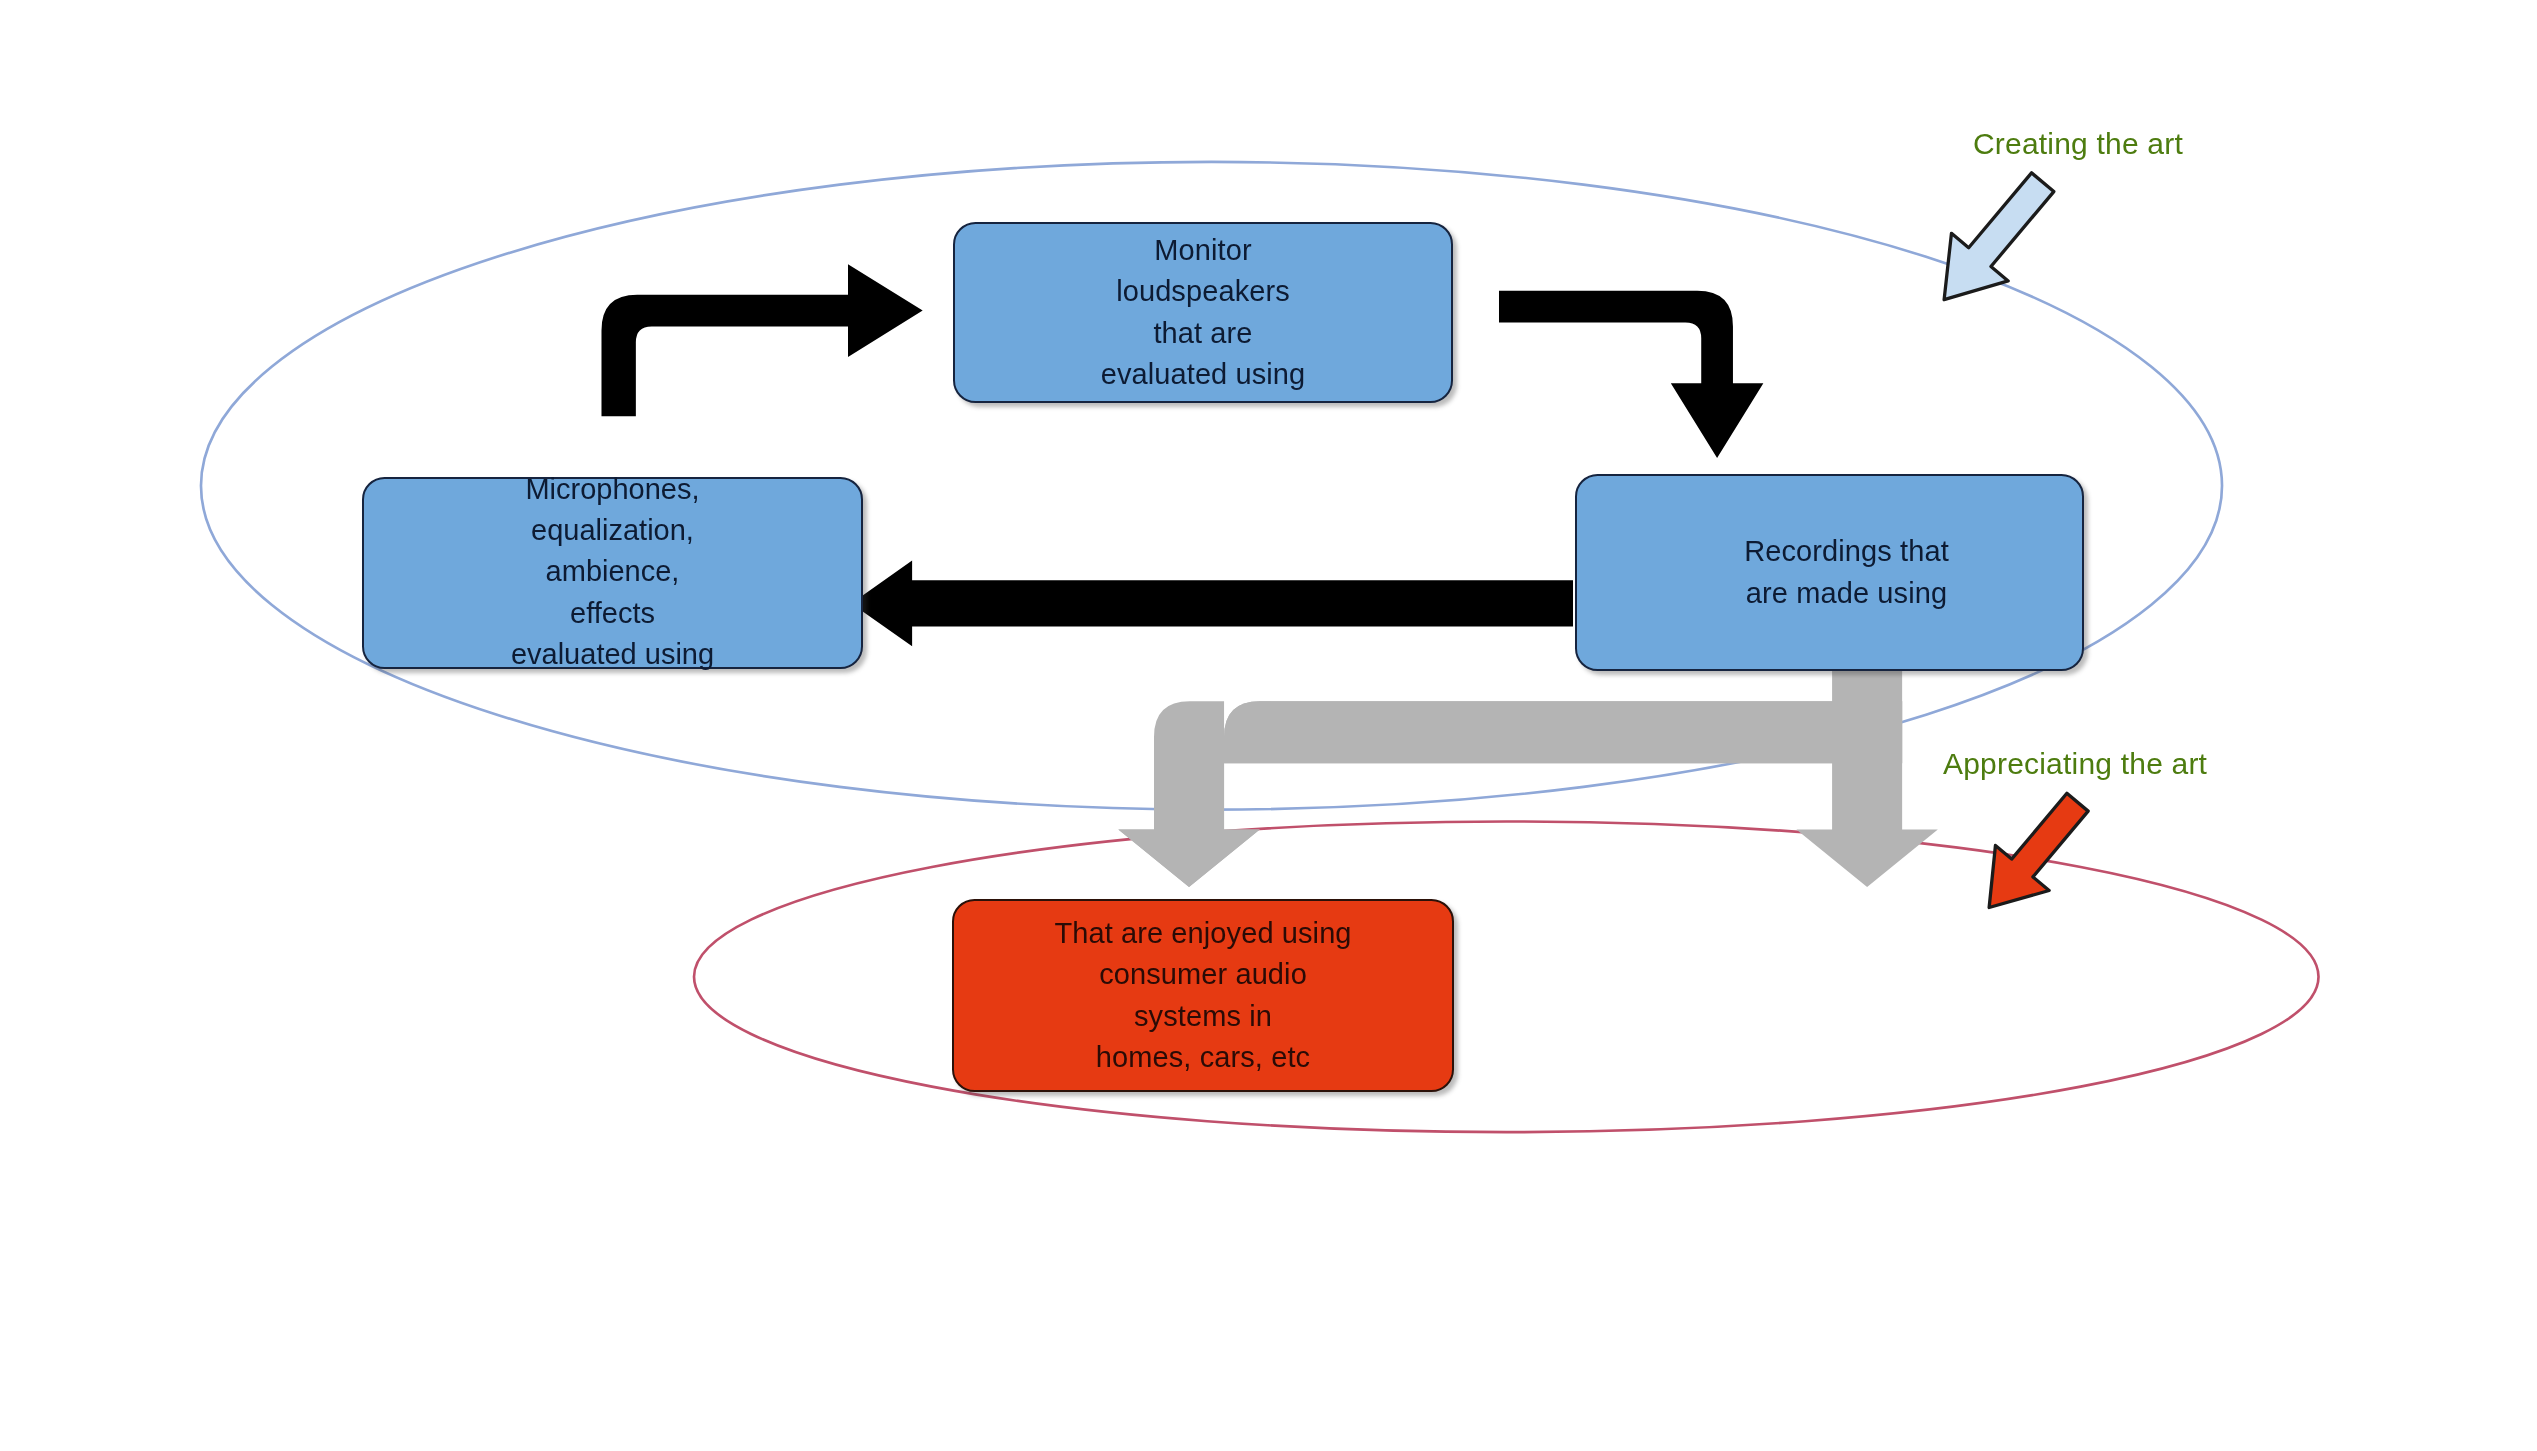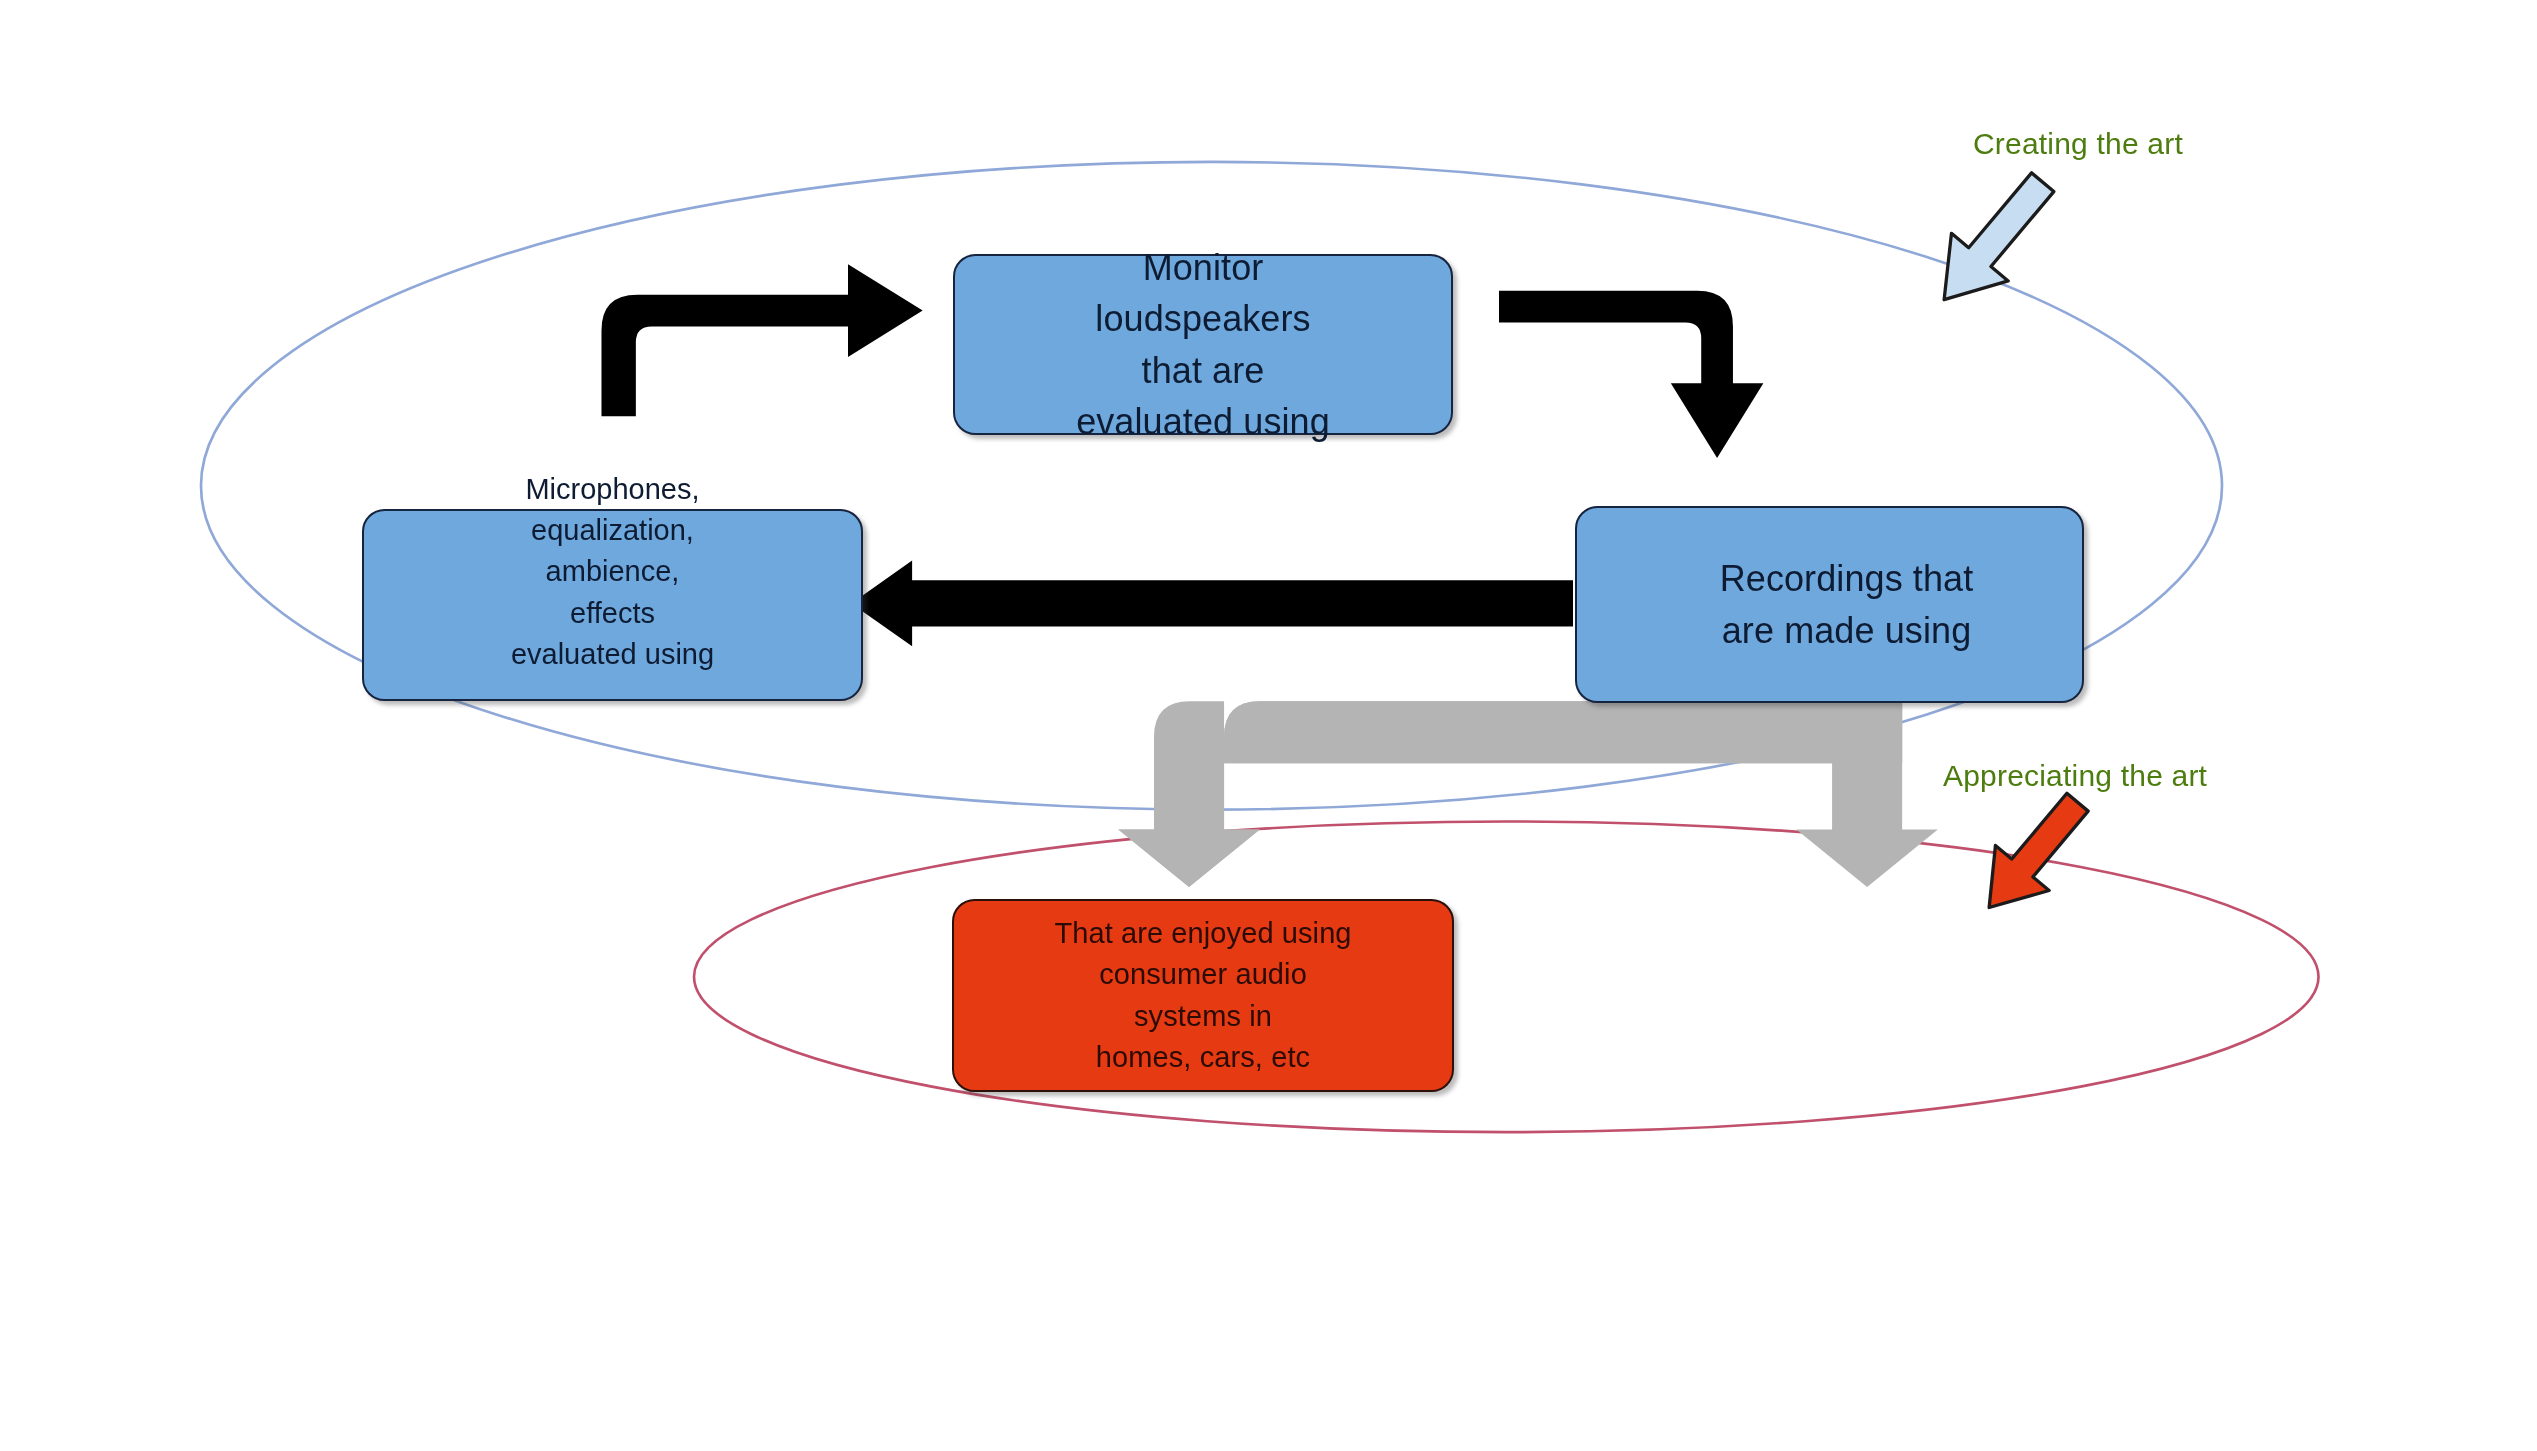--- a/index.html
+++ b/index.html
@@ -34,22 +34,21 @@
   }
   .node-box .txt{
     width:100%;
     white-space:pre-line;
     line-height:1.42;
     letter-spacing:0.1px;
   }
   .blue-box{
     background:#6FA8DC;
     color:#0d1b33;
-    font-size:36px;
-    margin-top:32px;
+    font-size:29px;
   }
   .red-box{
     background:#E63A12;
     color:#2a0b06;
     font-size:29px;
     border-color:#2b1109;
     margin-top:20px;
   }
   .overflow-text{
     position:absolute;
@@ -194,16 +193,16 @@
   <div class="node-box red-box" style="left:952px; top:879px; width:502px; height:193px;">
     <span class="txt">That are enjoyed using
 consumer audio
 systems in
 homes, cars, etc</span>
   </div>
 
 
   <div class="ann-label" style="left:1973px; top:127px;">Creating the art</div>
 
-  <div class="ann-label" style="left:1943px; top:747px;margin-top:12px;">Appreciating the art</div>
+  <div class="ann-label" style="left:1943px; top:747px;">Appreciating the art</div>
 
 </div>
 
 
 </body></html>

